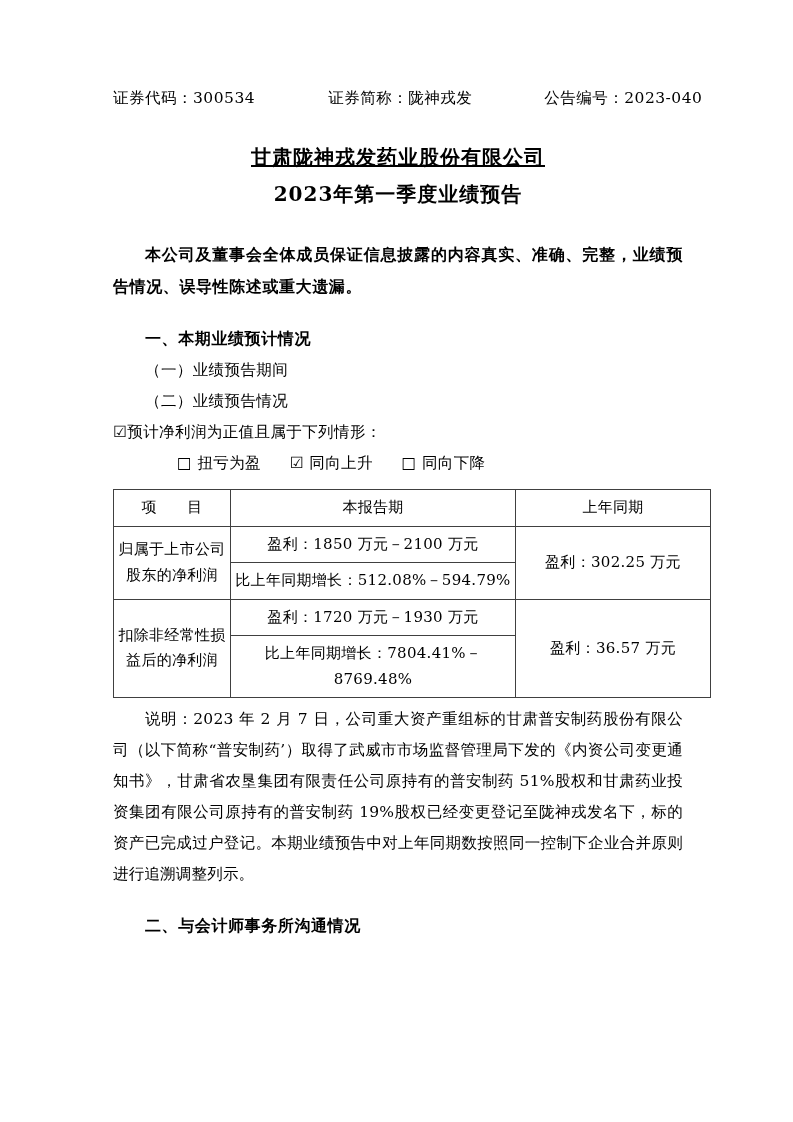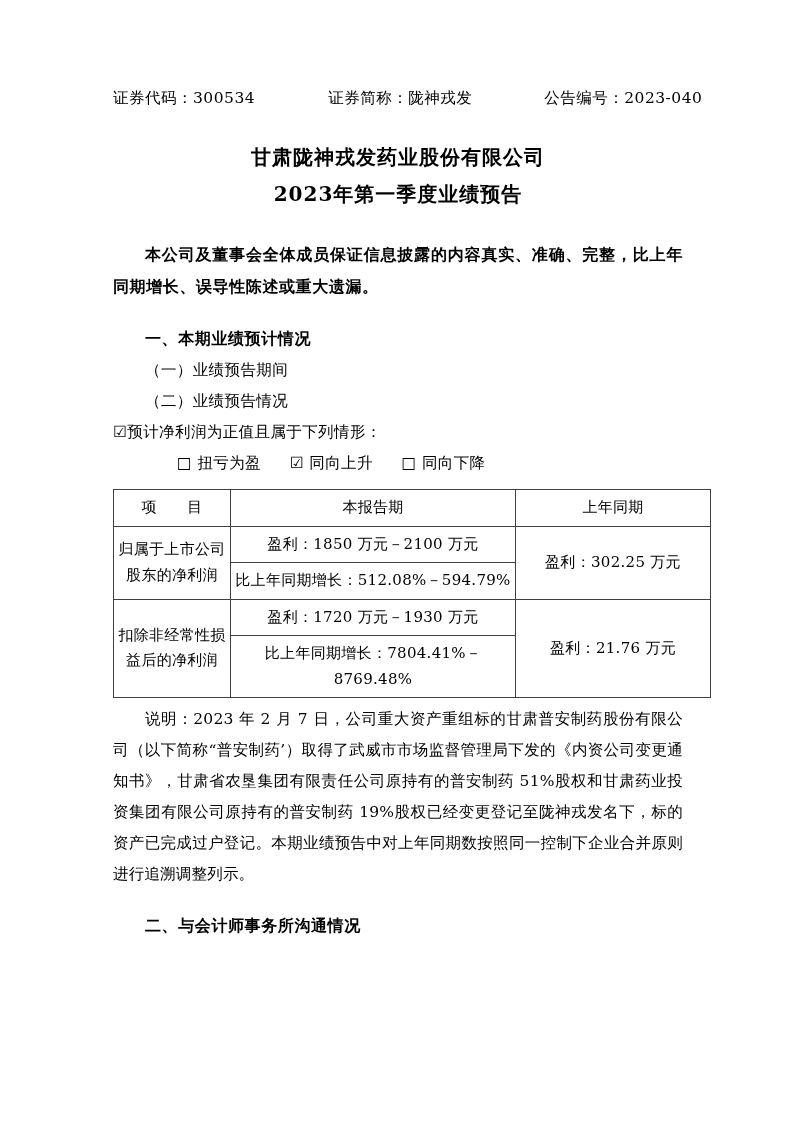--- a/index.html
+++ b/index.html
@@ -41,21 +41,21 @@
   .header-row .h-name { flex: 0 0 auto; margin-left: 73px; text-align: right; }
   .header-row .h-no   { flex: 0 0 auto; margin-left: 72px; }
 
   .title {
     text-align: center;
     font-size: 20px;
     font-weight: bold;
     line-height: 1.85;
     letter-spacing: 1px;
   }
-  .title-1 { margin-top: 24px; }
+  .title-1 { margin-top: 24px; text-decoration: underline; }
   .title-2 { margin-bottom: 6px; }
 
   .bold-para {
     font-size: 16px;
     font-weight: bold;
     line-height: 2.0;
     text-indent: 32px;
     letter-spacing: 0.6px;
     margin-top: 26px;
   }
@@ -136,21 +136,21 @@
 
     <div class="header-row">
       <span class="h-item h-code">证券代码：300534</span>
       <span class="h-item h-name">证券简称：陇神戎发</span>
       <span class="h-item h-no">公告编号：2023-040</span>
     </div>
 
     <div class="title title-1">甘肃陇神戎发药业股份有限公司</div>
     <div class="title title-2">2023年第一季度业绩预告</div>
 
-    <div class="bold-para justify">本公司及董事会全体成员保证信息披露的内容真实、准确、完整，比上年同期增长、误导性陈述或重大遗漏。</div>
+    <div class="bold-para justify">本公司及董事会全体成员保证信息披露的内容真实、准确、完整，业绩预告情况、误导性陈述或重大遗漏。</div>
 
     <div class="section-head">一、本期业绩预计情况</div>
 
     <div class="para indent1">（一）业绩预告期间</div>
 
     <div class="para indent1">（二）业绩预告情况</div>
     <div class="para indent-box">☑预计净利润为正值且属于下列情形：</div>
 
     <div class="checks">
       <span><span>□</span> <span>扭亏为盈</span></span>
@@ -171,21 +171,21 @@
           <td class="col-item item-cell" rowspan="2">归属于上市公司股东的净利润</td>
           <td class="col-mid">盈利：1850 万元－2100 万元</td>
           <td class="col-last" rowspan="2">盈利：302.25 万元</td>
         </tr>
         <tr>
           <td class="col-mid">比上年同期增长：512.08%－594.79%</td>
         </tr>
         <tr>
           <td class="col-item item-cell" rowspan="2">扣除非经常性损益后的净利润</td>
           <td class="col-mid">盈利：1720 万元－1930 万元</td>
-          <td class="col-last" rowspan="2">盈利：21.76 万元</td>
+          <td class="col-last" rowspan="2">盈利：36.57 万元</td>
         </tr>
         <tr>
           <td class="col-mid">比上年同期增长：7804.41%－8769.48%</td>
         </tr>
       </tbody>
     </table>
 
     <div class="note">说明：2023 年 2 月 7 日，公司重大资产重组标的甘肃普安制药股份有限公司（以下简称“普安制药’）取得了武威市市场监督管理局下发的《内资公司变更通知书》，甘肃省农垦集团有限责任公司原持有的普安制药 51%股权和甘肃药业投资集团有限公司原持有的普安制药 19%股权已经变更登记至陇神戎发名下，标的资产已完成过户登记。本期业绩预告中对上年同期数按照同一控制下企业合并原则进行追溯调整列示。</div>
 
     <div class="section-head">二、与会计师事务所沟通情况</div>

